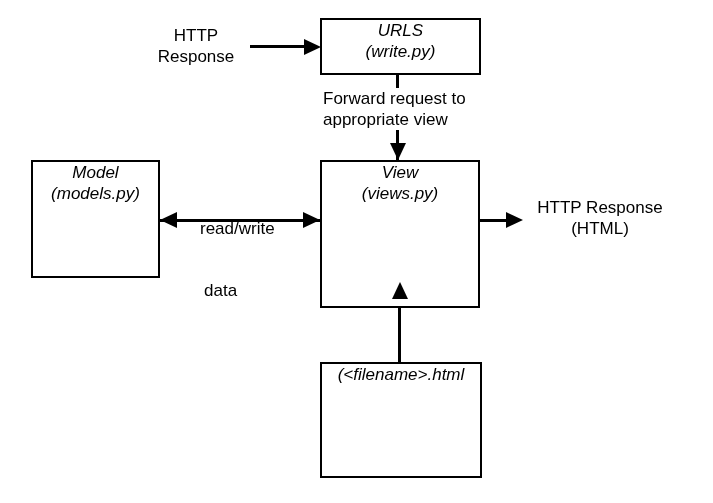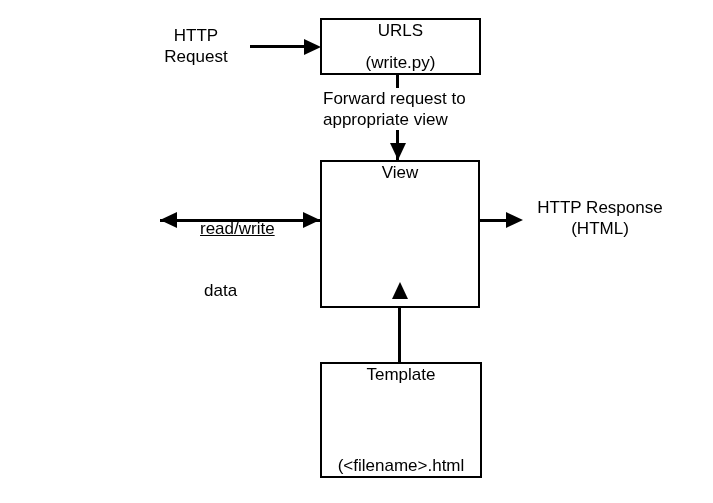--- a/index.html
+++ b/index.html
@@ -15,32 +15,33 @@
     line-height: 21px;
     overflow: hidden;
   }
   .box {
     position: absolute;
     border: 2.5px solid #000000;
     background: #ffffff;
     display: flex;
     flex-direction: column;
     align-items: center;
-    justify-content: space-between;
+    justify-content: flex-start;
     text-align: center;
     z-index: 2;
+    font-style: italic;
   }
   .lbl {
     position: absolute;
     white-space: pre-line;
     z-index: 2;
   }
   .lbl.center { text-align: center; }
   .lbl.mask { background: #ffffff; display: inline-block; }
-  .rw1 { display: block; text-decoration: underline; }
+  .rw1 { display: block; }
   .rw2 {
     display: inline-block;
     background: #ffffff;
     padding: 0 4px;
     margin-top: 20px;
   }
   .line-h { position: absolute; height: 3px; background: #000000; z-index: 1; }
   .line-v { position: absolute; width: 3px; background: #000000; z-index: 1; }
   .head { position: absolute; width: 0; height: 0; z-index: 3; }
   .head-right { border-top: 8px solid transparent; border-bottom: 8px solid transparent; border-left: 17px solid #000000; }
@@ -51,27 +52,31 @@
 </head>
 <body>
 
 <div class="canvas">
 
   <div class="box" style="left:320px; top:18px; width:161px; height:57px;">
     <div>URLS</div>
     <div>(write.py)</div>
   </div>
 
+  <div class="box" style="left:31px; top:160px; width:129px; height:118px;">
+    <div>Model</div>
+    <div>(models.py)</div>
+  </div>
 
   <div class="box" style="left:320px; top:160px; width:160px; height:148px;">
     <div>View</div>
+    <div>(views.py)</div>
   </div>
 
   <div class="box" style="left:320px; top:362px; width:162px; height:116px;">
-    <div>Template</div>
     <div>(&lt;filename&gt;.html</div>
   </div>
 
   <div>
     <div class="line-h" style="left:250px; top:45px; width:56px;"></div>
     <div class="head head-right" style="left:304px; top:38.5px;"></div>
   </div>
 
   <div>
     <div class="line-v" style="left:396px; top:75px; height:85px;"></div>
@@ -88,21 +93,21 @@
     <div class="line-h" style="left:480px; top:218.5px; width:27px;"></div>
     <div class="head head-right" style="left:506px; top:212px;"></div>
   </div>
 
   <div>
     <div class="line-v" style="left:398px; top:296px; height:66px;"></div>
     <div class="head head-up" style="left:391.5px; top:282px;"></div>
   </div>
 
   <div class="lbl center" style="left:151px; top:25px; width:90px;">HTTP
-Request</div>
+Response</div>
 
   <div class="lbl mask" style="left:323px; top:88px;">Forward request to
 appropriate view</div>
 
   <div class="lbl" style="left:200px; top:197px;">
     <span class="rw1">read/write</span>
     <span class="rw2">data</span>
   </div>
 
   <div class="lbl center" style="left:522px; top:197px; width:156px;">HTTP Response

